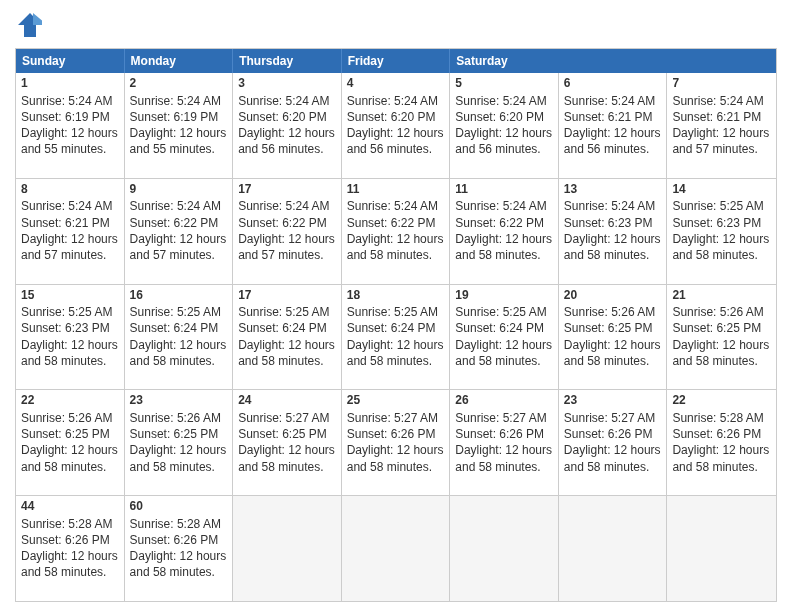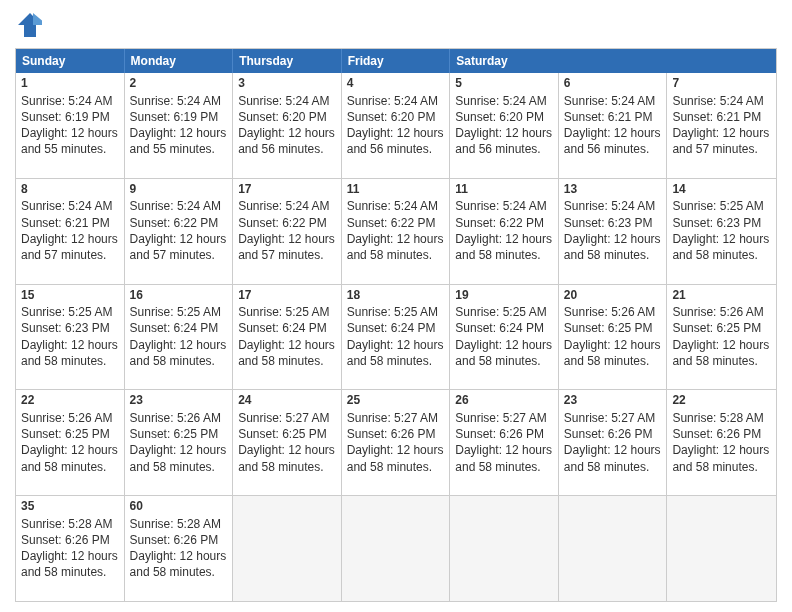--- a/index.html
+++ b/index.html
@@ -350,21 +350,21 @@
           <div class="cal-cell">
             <div class="day-num">22</div>
             <div class="day-info" style="white-space: pre-line;">Sunrise: 5:28 AM
 Sunset: 6:26 PM
 Daylight: 12 hours
 and 58 minutes.</div>
           </div>
         </div>
         <div class="cal-row">
           <div class="cal-cell">
-            <div class="day-num">35</div>
+            <div class="day-num">44</div>
             <div class="day-info" style="white-space: pre-line;">Sunrise: 5:28 AM
 Sunset: 6:26 PM
 Daylight: 12 hours
 and 58 minutes.</div>
           </div>
           <div class="cal-cell">
             <div class="day-num">60</div>
             <div class="day-info" style="white-space: pre-line;">Sunrise: 5:28 AM
 Sunset: 6:26 PM
 Daylight: 12 hours

